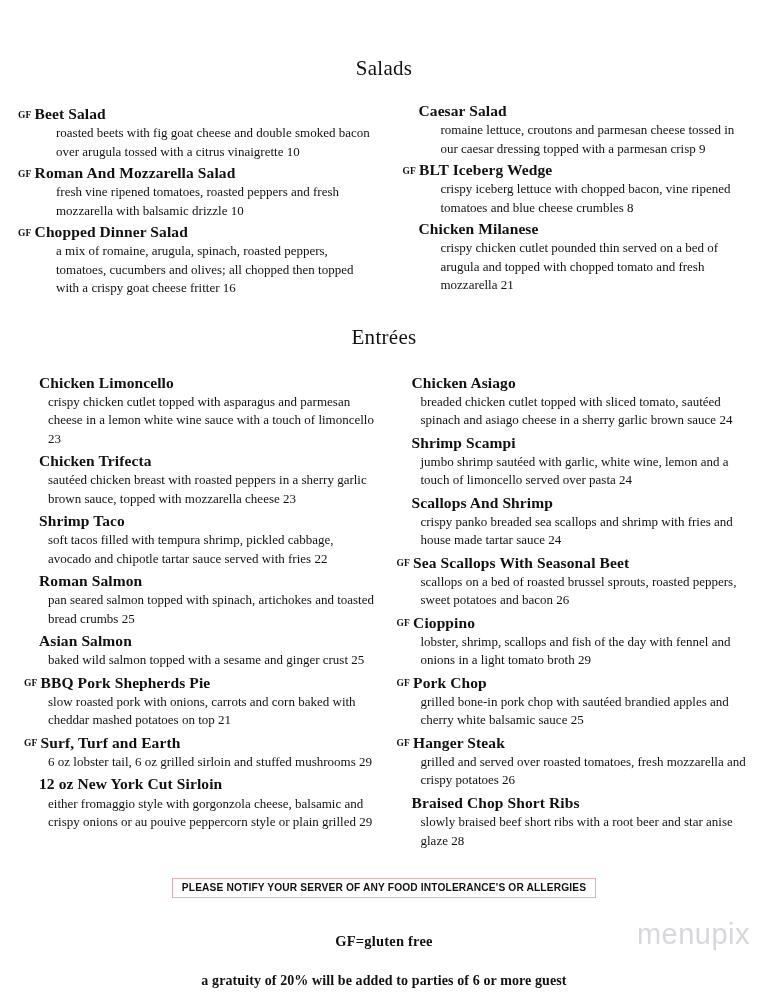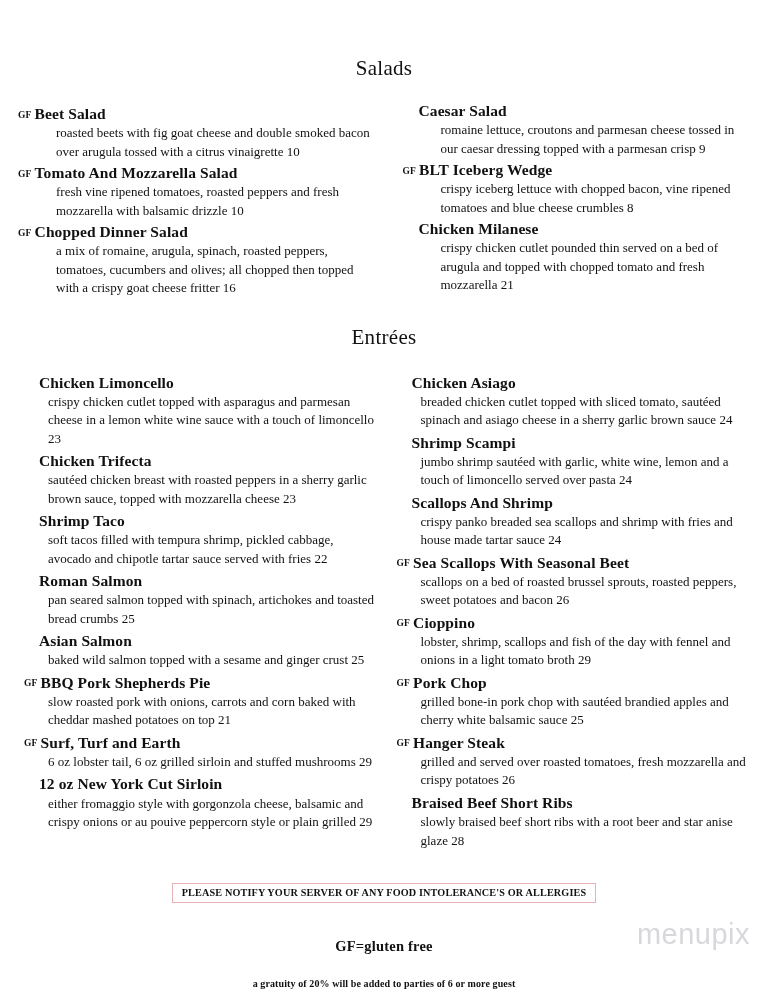--- a/index.html
+++ b/index.html
@@ -125,35 +125,35 @@
     right: 0;
     bottom: 0;
     text-align: center;
     z-index: 3;
   }
   .allergy-box {
     display: inline-block;
     border: 1.5px solid #e8b3b3;
     background: #ffffff;
     padding: 4px 9px 4px 9px;
-    font-family: Liberation Serif, serif;
+    font-family: Liberation Sans, sans-serif;
     font-weight: bold;
     font-size: 10.2px;
     letter-spacing: 0.15px;
     color: #111;
     line-height: 1;
   }
   .gf-legend {
     font-size: 14.5px;
     font-weight: bold;
     margin-top: 35px;
     letter-spacing: 0.2px;
   }
   .gratuity {
-    font-size: 10px;
+    font-size: 14px;
     font-weight: bold;
     margin-top: 23px;
     margin-bottom: 18px;
     letter-spacing: 0.1px;
   }
 </style>
 </head>
 <body>
 
 <div class="page">
@@ -165,21 +165,21 @@
 
   <div class="columns salads">
     <div class="col col-left" id="salads-left">
 
       <div class="item">
         <div class="item-name"><span class="gf-tag">GF</span><span>Beet Salad</span></div>
         <div class="item-desc">roasted beets with fig goat cheese and double smoked  bacon over arugula tossed with a citrus vinaigrette  10</div>
       </div>
 
       <div class="item">
-        <div class="item-name"><span class="gf-tag">GF</span><span>Tomato And Mozzarella Salad</span></div>
+        <div class="item-name"><span class="gf-tag">GF</span><span>Roman And Mozzarella Salad</span></div>
         <div class="item-desc">fresh vine ripened tomatoes, roasted peppers and fresh mozzarella with balsamic drizzle  10</div>
       </div>
 
       <div class="item">
         <div class="item-name"><span class="gf-tag">GF</span><span>Chopped Dinner Salad</span></div>
         <div class="item-desc">a mix of romaine, arugula, spinach, roasted peppers, tomatoes, cucumbers and olives; all chopped then topped with a crispy goat cheese fritter  16</div>
       </div>
 
     </div>
 
@@ -281,21 +281,21 @@
         <div class="item-name"><span class="gf-tag">GF</span><span>Pork Chop</span></div>
         <div class="item-desc">grilled bone-in pork chop with sautéed brandied apples and cherry white balsamic sauce  25</div>
       </div>
 
       <div class="item">
         <div class="item-name"><span class="gf-tag">GF</span><span>Hanger Steak</span></div>
         <div class="item-desc">grilled and served over roasted tomatoes, fresh mozzarella and crispy potatoes   26</div>
       </div>
 
       <div class="item">
-        <div class="item-name no-gf"><span>Braised Beef Short Ribs</span></div>
+        <div class="item-name no-gf"><span>Braised Chop Short Ribs</span></div>
         <div class="item-desc">slowly braised beef short ribs with a root beer and star anise glaze  28</div>
       </div>
 
     </div>
   </div>
 
   <div class="footer">
     <div class="allergy-box">PLEASE NOTIFY YOUR SERVER OF ANY FOOD INTOLERANCE'S OR ALLERGIES</div>
     <div class="gf-legend">GF=gluten free</div>
     <div class="gratuity">a gratuity of 20% will be added to parties of 6 or more guest</div>

